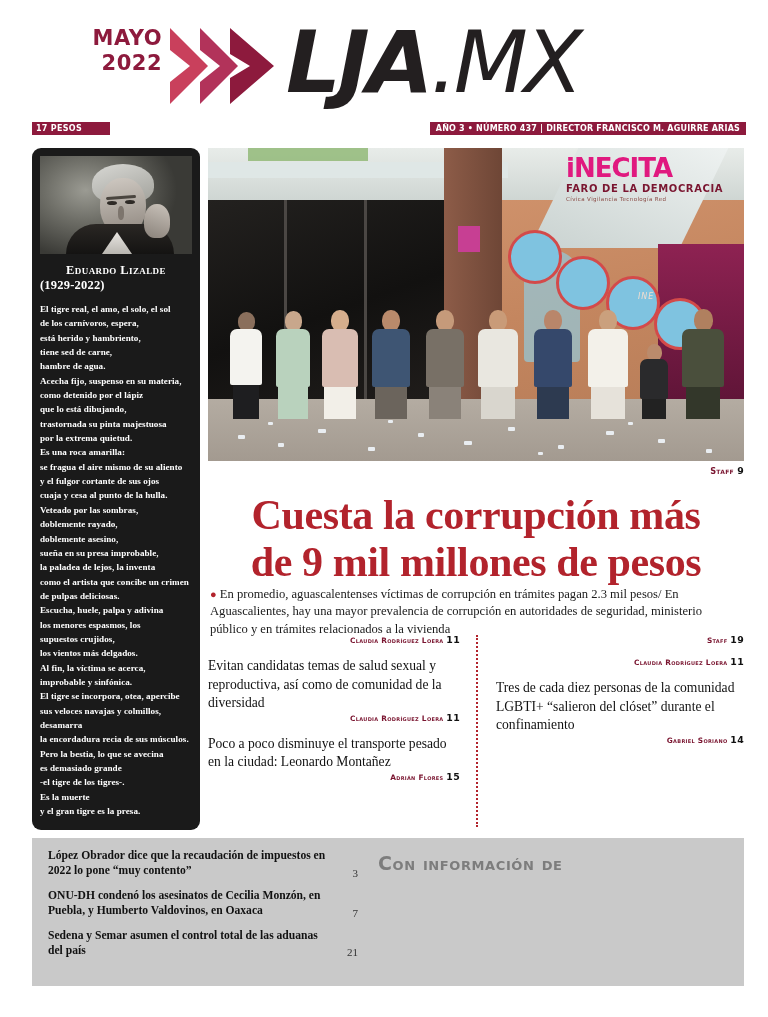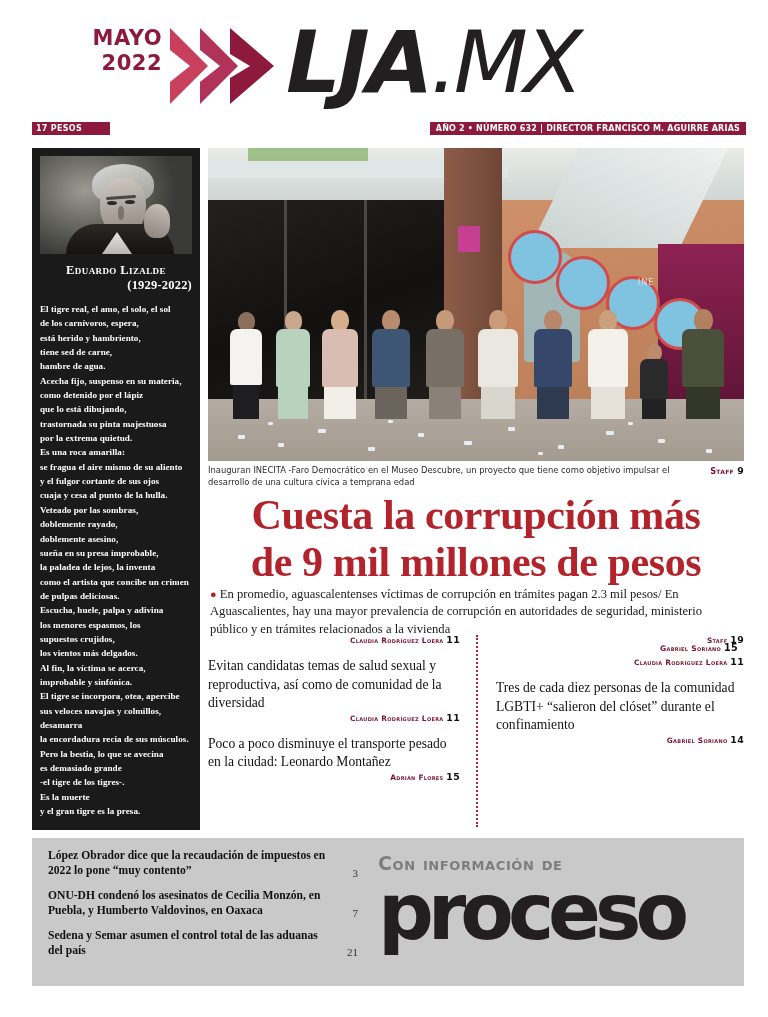--- a/index.html
+++ b/index.html
@@ -47,21 +47,21 @@
   }
   .issuebar span{
     display:block;color:#fff;
     font-family:"DejaVu Sans", sans-serif;
     font-weight:bold;font-size:8px;line-height:13px;letter-spacing:0.2px;
   }
 
   
   .poem-col{
     position:absolute;left:32px;top:148px;width:168px;height:682px;
-    background:#1a1a1a;box-sizing:border-box;padding:8px 8px 6px 8px;
+    background:#1a1a1a;box-sizing:border-box;padding:8px 8px 6px 8px;border-radius:9px;
   }
   .portrait{
     width:152px;height:98px;position:relative;overflow:hidden;background:#2b2b2b;
   }
   .portrait .bg{
     position:absolute;inset:0;
     background:
       radial-gradient(ellipse 60% 70% at 30% 35%, #9b9b93 0%, #6e6e67 45%, #3a3a36 100%),
       linear-gradient(100deg,#555 0%,#777 40%,#444 100%);
   }
@@ -92,21 +92,21 @@
     background:linear-gradient(200deg,#cac3bb,#8a827a);
   }
 
   .poet-name{
     color:#fff;text-align:center;margin-top:9px;
     font-family:"Liberation Serif", serif;
     font-size:12.5px;line-height:14px;font-weight:bold;
     font-variant:small-caps;letter-spacing:0.4px;
   }
   .poet-years{
-    color:#fff;text-align:right;margin-top:1px;
+    color:#fff;text-align:left;margin-top:1px;
     font-family:"Liberation Serif", serif;
     font-size:12.5px;line-height:15px;font-weight:bold;letter-spacing:0.2px;
   }
   .poem-body{
     margin-top:9px;color:#fff;
     font-family:"Liberation Serif", serif;
     font-weight:bold;font-size:9.1px;line-height:14.35px;letter-spacing:0.05px;
   }
   .poem-body .ln{white-space:nowrap;}
 
@@ -132,21 +132,21 @@
   }
   .ph-inecita .t2{
     font-family:"DejaVu Sans", sans-serif;font-weight:bold;font-size:10px;
     color:#7a1530;letter-spacing:0.6px;line-height:13px;
   }
   .ph-inecita .t3{
     font-family:"DejaVu Sans", sans-serif;font-size:5.5px;
     color:#8a4a44;letter-spacing:0.4px;line-height:8px;
   }
   .ph-circ{position:absolute;border-radius:50%;background:#7fc3e0;border:3px solid #d34a4a;}
-  .ph-inelogo{position:absolute;left:430px;top:130px;font-family:"DejaVu Sans",sans-serif;font-size:8px;color:#f0ddd0;letter-spacing:1px;}
+  .ph-inelogo{position:absolute;left:430px;top:144px;font-family:"DejaVu Sans",sans-serif;font-size:8px;color:#f0ddd0;letter-spacing:1px;font-style:italic;}
   .ph-rightpanel{position:absolute;right:0;top:96px;width:86px;height:166px;background:linear-gradient(180deg,#8e2252,#5d1436);}
   .ph-skylight{position:absolute;right:40px;top:0;width:150px;height:100px;background:linear-gradient(200deg,#eef2f1,#c9d2d0);transform:skewX(-26deg);}
   .ph-floor{position:absolute;left:0;bottom:0;width:100%;height:62px;background:linear-gradient(180deg,#b4aca2,#a39a90);}
   .ph-confetti{position:absolute;border-radius:1px;background:#e9edf1;}
 
   .person{position:absolute;bottom:42px;}
   .p-head{border-radius:48% 48% 44% 44%;margin:0 auto;}
   .p-body{border-radius:7px 7px 2px 2px;margin:0 auto;}
   .p-legs{margin:0 auto;}
 
@@ -261,21 +261,21 @@
             <path d="M2 2 L46 40 L2 78 L2 52 L22 40 L2 28 Z" fill="#8d1a3d"></path>
           </svg>
       </span>
       <div class="ljamx"><span>LJA</span><span class="mx">.MX</span></div>
     </div>
 
     <div class="pricebar">
       <span>17 PESOS</span>
     </div>
     <div class="issuebar">
-      <span>AÑO 2 • NÚMERO 632 | DIRECTOR FRANCISCO M. AGUIRRE ARIAS</span>
+      <span>AÑO 3 • NÚMERO 437 | DIRECTOR FRANCISCO M. AGUIRRE ARIAS</span>
     </div>
   </div>
 
   <div class="poem-col">
     <div class="portrait">
       <div class="bg"></div>
       <div class="hair"></div>
       <div class="face"></div>
       <div class="brow"></div>
       <div class="eye1"></div>
@@ -335,20 +335,25 @@
     <div class="ph-ceilgrn"></div>
     <div class="ph-skylight"></div>
     <div class="ph-glass"></div>
     <div class="ph-mull1"></div>
     <div class="ph-mull2"></div>
     <div class="ph-pillar"></div>
     <div class="ph-signpk"></div>
     <div class="ph-arch"></div>
     <div class="ph-rightpanel"></div>
 
+    <div class="ph-inecita">
+      <div class="t1">iNECITA</div>
+      <div class="t2">FARO DE LA DEMOCRACIA</div>
+      <div class="t3">Cívica  Vigilancia  Tecnología  Red</div>
+    </div>
 
     <div class="ph-circ" style="left:300px;top:82px;width:48px;height:48px;"></div>
     <div class="ph-circ" style="left:348px;top:108px;width:48px;height:48px;"></div>
     <div class="ph-circ" style="left:398px;top:128px;width:48px;height:48px;"></div>
     <div class="ph-circ" style="left:446px;top:150px;width:46px;height:46px;"></div>
     <div class="ph-inelogo">INE</div>
 
     <div class="ph-floor"></div>
 
     <div class="person" style="left:22px;">
@@ -414,32 +419,30 @@
     <div class="ph-confetti" style="left:450px;bottom:18px;width:7px;height:4px;"></div>
     <div class="ph-confetti" style="left:498px;bottom:8px;width:6px;height:4px;"></div>
     <div class="ph-confetti" style="left:60px;bottom:36px;width:5px;height:3px;"></div>
     <div class="ph-confetti" style="left:180px;bottom:38px;width:5px;height:3px;"></div>
     <div class="ph-confetti" style="left:330px;bottom:6px;width:5px;height:3px;"></div>
     <div class="ph-confetti" style="left:420px;bottom:36px;width:5px;height:3px;"></div>
   </div>
 
   <div class="caption">
     <span class="credit"><span>Staff</span> <b>9</b></span>
-    <span>Inauguran INECITA -Faro Democrático en el Museo Descubre, un proyecto que tiene como objetivo impulsar el desarrollo de una cultura cívica a temprana edad</span>
   </div>
 
   <div class="mainhead">
     <div>Cuesta la corrupción más</div>
     <div>de 9 mil millones de pesos</div>
   </div>
 
   <div class="deck">
     <span class="bullet">●</span>
     <span>En promedio, aguascalentenses víctimas de corrupción en trámites pagan 2.3 mil pesos/ En Aguascalientes, hay una mayor prevalencia de corrupción en autoridades de seguridad, ministerio público y en trámites relacionados a la vivienda</span>
-    <span class="credit"><span>Gabriel Soriano</span> <b>15</b></span>
   </div>
 
   <div class="briefs">
     <div class="bcol left">
         <div class="brief">
           <span class="bcredit"><span>Claudia Rodríguez Loera</span> <b>11</b></span>
         </div>
         <div class="brief">
           <div class="btitle">Evitan candidatas temas de salud sexual y reproductiva, así como de comunidad de la diversidad</div>
           <span class="bcredit"><span>Claudia Rodríguez Loera</span> <b>11</b></span>
@@ -473,17 +476,16 @@
           <div class="txt">ONU-DH condenó los asesinatos de Cecilia Monzón, en Puebla, y Humberto Valdovinos, en Oaxaca</div>
           <div class="pg">7</div>
         </div>
         <div class="bot-item">
           <div class="txt">Sedena y Semar asumen el control total de las aduanas del país</div>
           <div class="pg">21</div>
         </div>
       </div>
     <div class="bot-proceso">
       <div class="proc-kicker">Con información de</div>
-      <div class="proc-logo">proceso</div>
     </div>
   </div>
 
 </div>
 
 </body></html>

